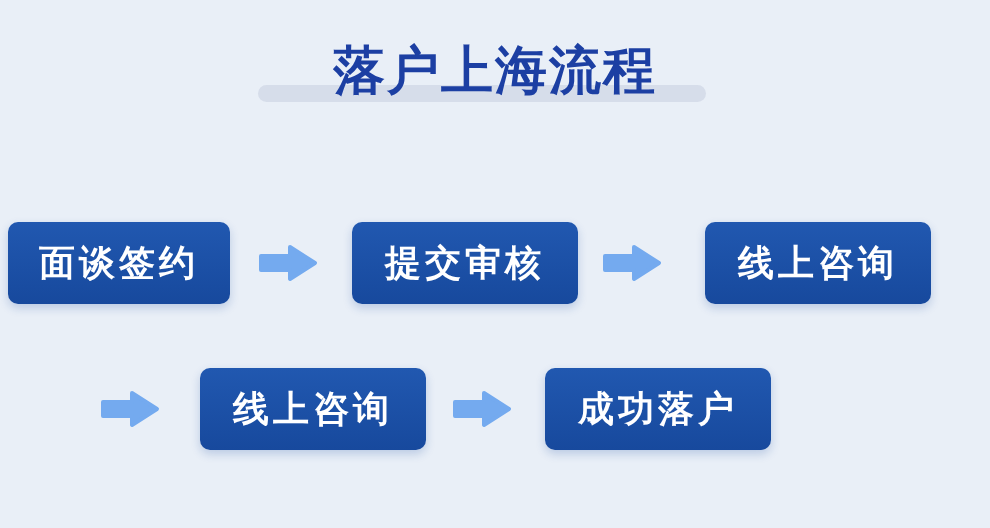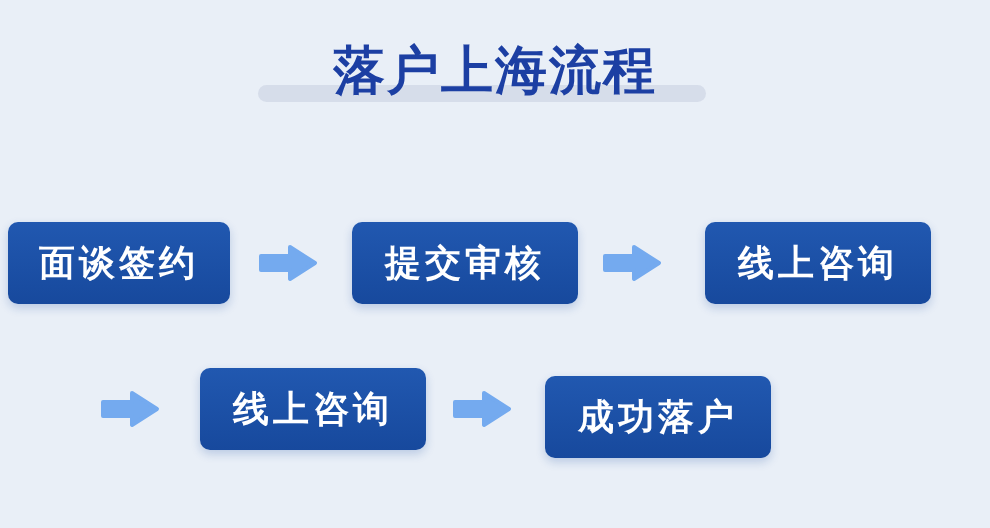--- a/index.html
+++ b/index.html
@@ -50,21 +50,21 @@
     font-size: 36px;
     font-weight: bold;
     letter-spacing: 4px;
     box-shadow: 0 4px 10px rgba(23, 74, 158, 0.22);
     z-index: 2;
   }
   .step-1 { left: 8px;   top: 222px; width: 222px; }
   .step-2 { left: 352px; top: 222px; width: 226px; }
   .step-3 { left: 705px; top: 222px; width: 226px; }
   .step-4 { left: 200px; top: 368px; width: 226px; }
-  .step-5 { left: 545px; top: 368px; width: 226px; margin-top: 8px; }
+  .step-5 { left: 545px; top: 368px; width: 226px; }
 
   .arrow {
     position: absolute;
     width: 60px;
     height: 42px;
     z-index: 2;
   }
   .arrow path {
     fill: var(--arrow, #74aaef);
     stroke: var(--arrow, #74aaef);

